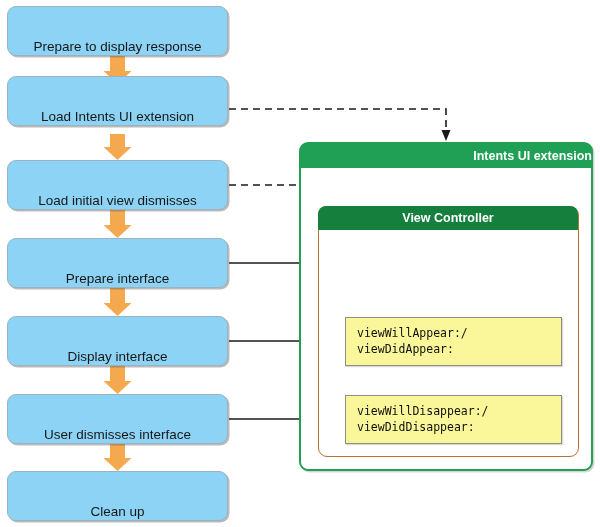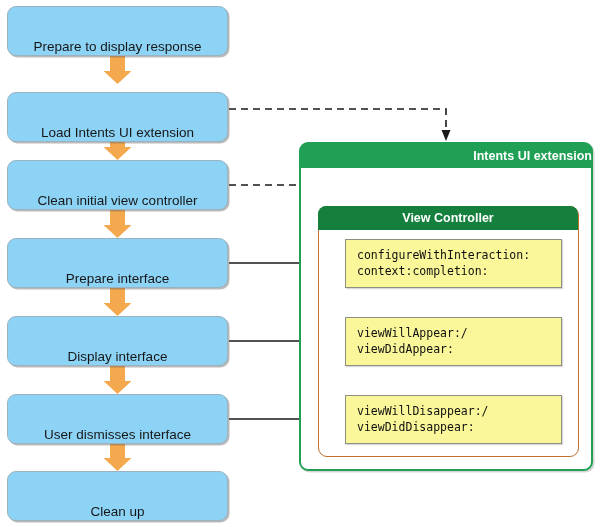--- a/index.html
+++ b/index.html
@@ -179,25 +179,25 @@
     <g fill="none" stroke="#1A1A1A" stroke-width="1.7" marker-end="url(#blackArrow)">
       <path d="M229,263 L341,263"></path>
       <path d="M229,341 L341,341"></path>
       <path d="M229,419 L341,419"></path>
     </g>
   </svg>
 
   <div class="flow-box" style="top:6px">
     <span>Prepare to display response</span>
   </div>
-  <div class="flow-box" style="top:92px">
+  <div class="flow-box" style="top:76px">
     <span>Load Intents UI extension</span>
   </div>
   <div class="flow-box" style="top:160px">
-    <span>Clean initial view controller</span>
+    <span>Load initial view dismisses</span>
   </div>
   <div class="flow-box" style="top:238px">
     <span>Prepare interface</span>
   </div>
   <div class="flow-box" style="top:316px">
     <span>Display interface</span>
   </div>
   <div class="flow-box" style="top:394px">
     <span>User dismisses interface</span>
   </div>
@@ -210,24 +210,20 @@
       <span>Intents UI extension</span>
     </div>
   </div>
 
   <div class="orange-container">
     <div class="orange-header">
       <span>View Controller</span>
     </div>
   </div>
 
-  <div class="code-box" style="top:239px">
-    <span>configureWithInteraction:</span>
-    <span>context:completion:</span>
-  </div>
   <div class="code-box" style="top:317px">
     <span>viewWillAppear:/</span>
     <span>viewDidAppear:</span>
   </div>
   <div class="code-box" style="top:395px">
     <span>viewWillDisappear:/</span>
     <span>viewDidDisappear:</span>
   </div>
 
 </div>

